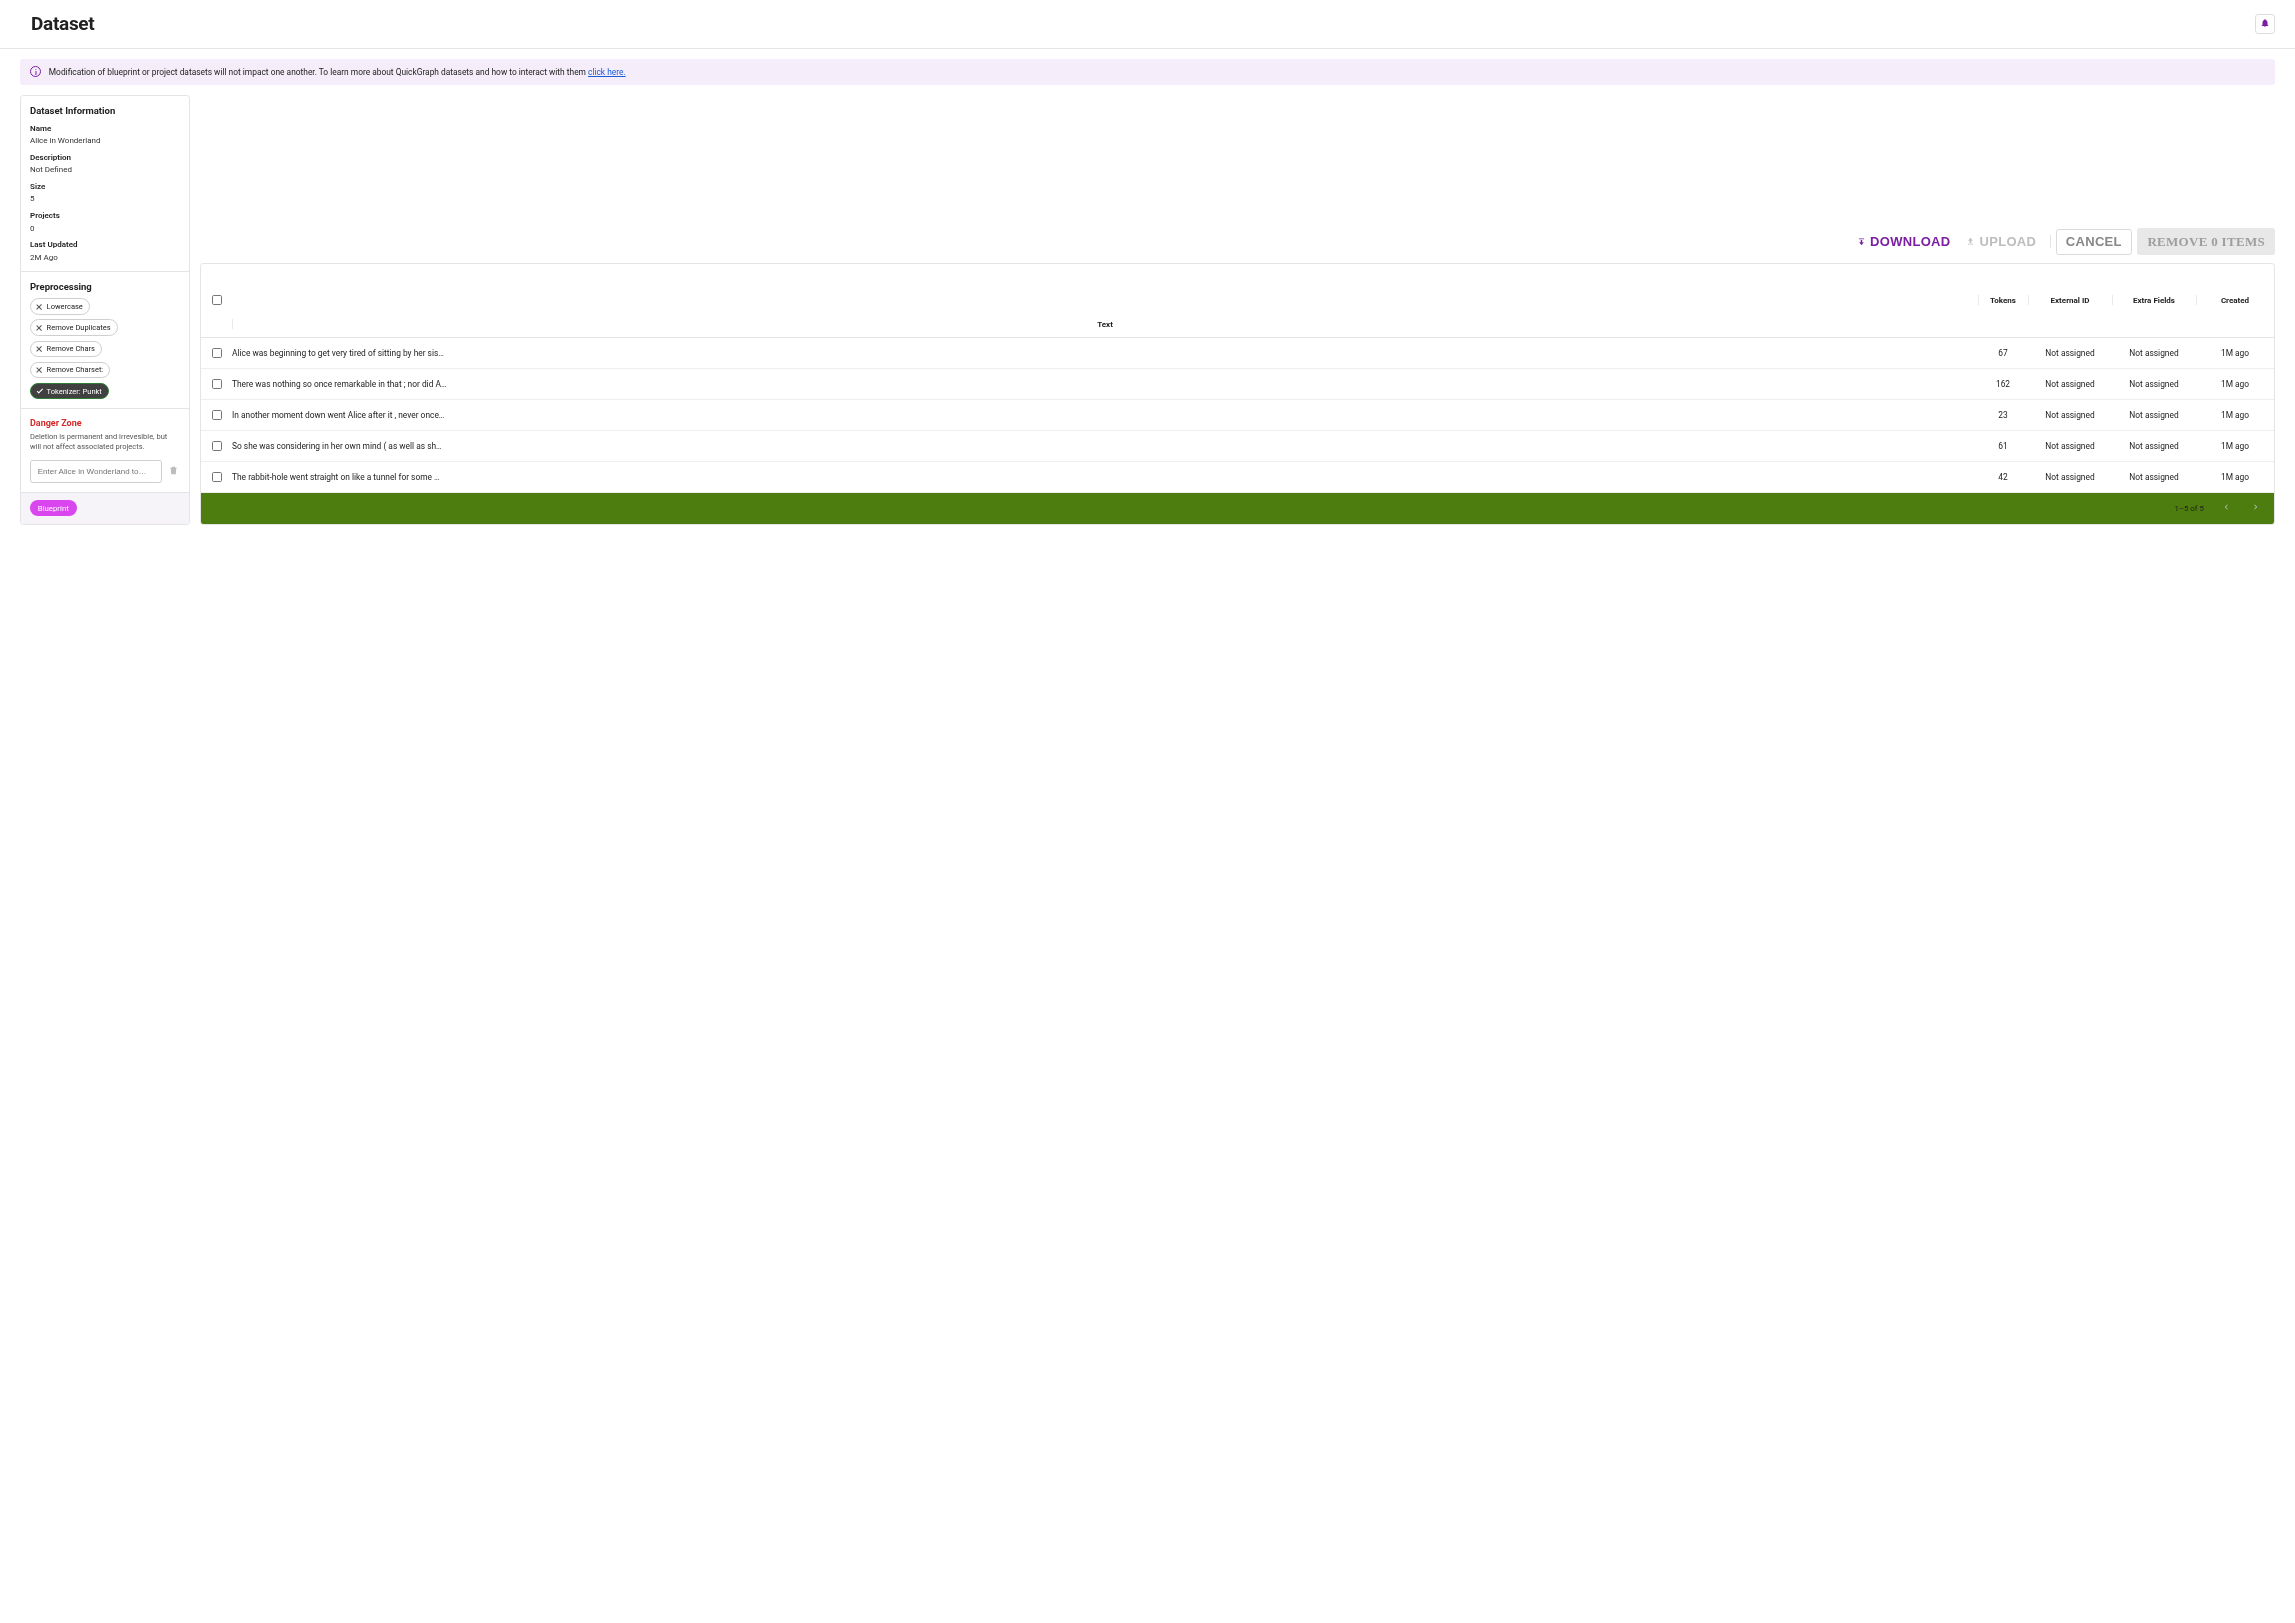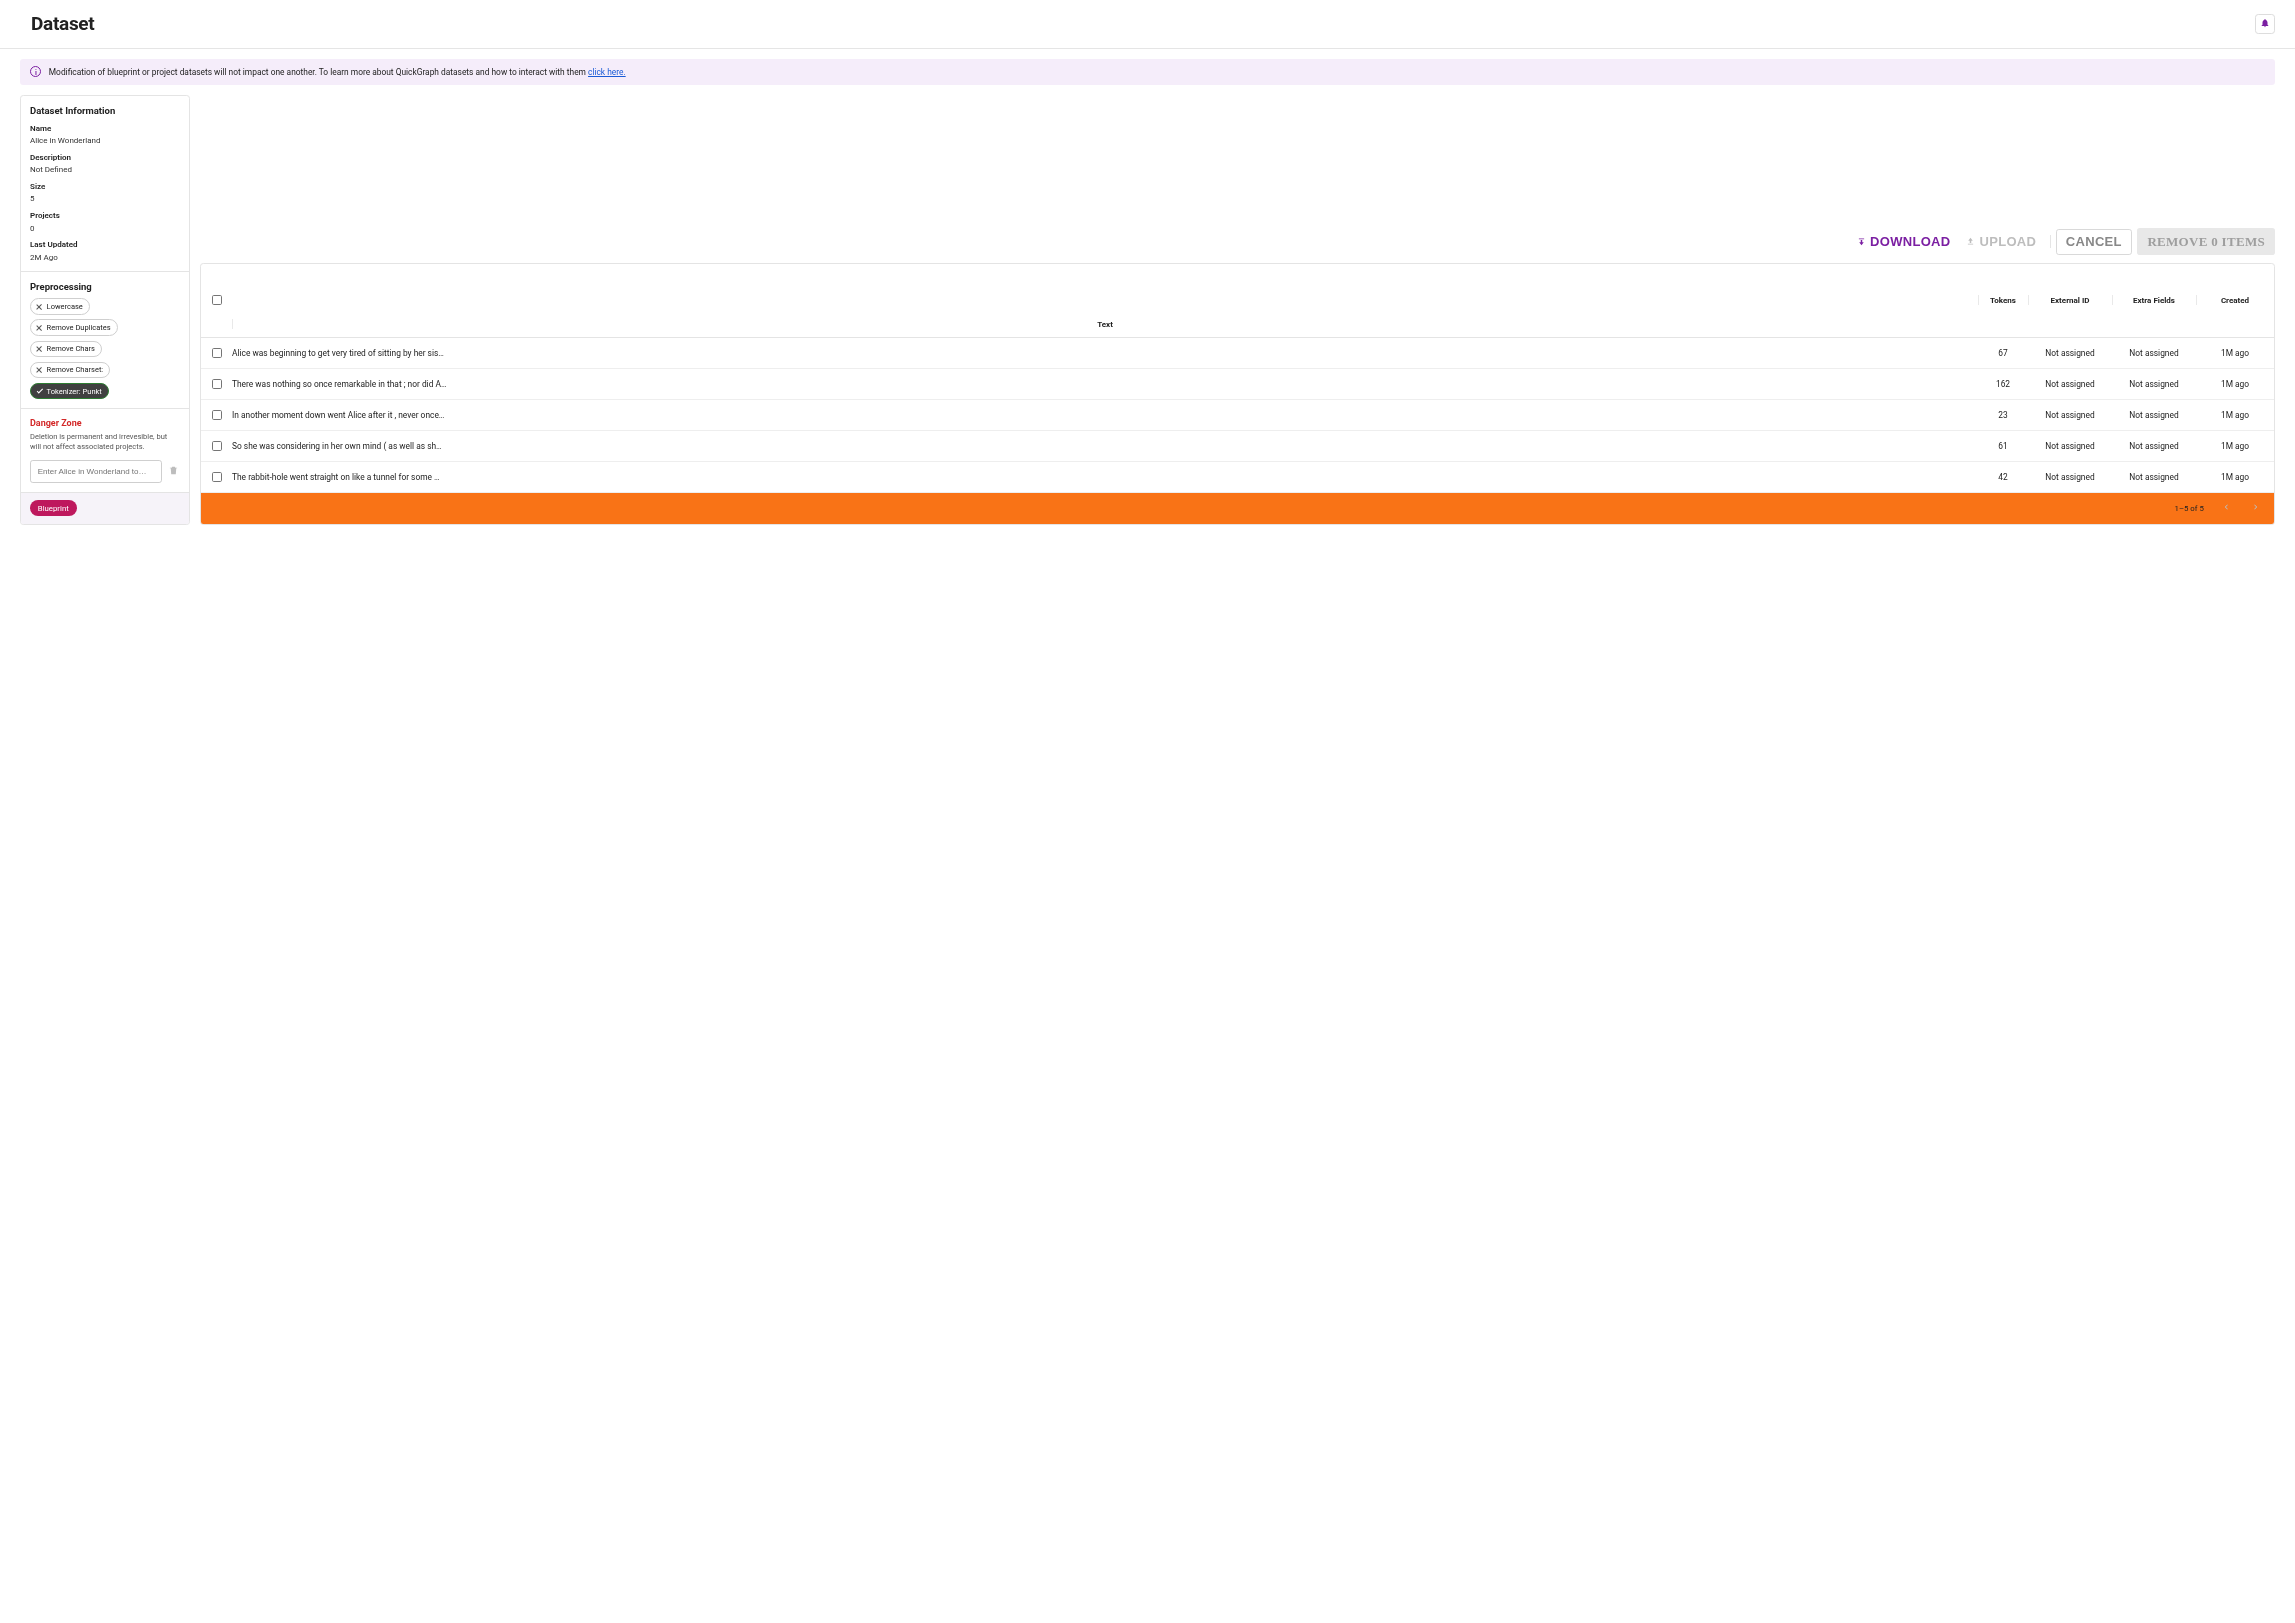--- a/index.html
+++ b/index.html
@@ -128,21 +128,21 @@
   }
   .trash {
     width: 12.3px; height: 12.3px; display: flex; align-items: center; justify-content: center;
     cursor: pointer;
   }
   .trash svg { fill: #bdbdbd; }
 
   .blueprint-sec { background: #f6f3f9; padding: 7.8px 9px; }
   .blueprint-pill {
     display: inline-block;
-    background: #be185d; color: #fff;
+    background: #d946ef; color: #fff;
     border-radius: 557px;
     padding: 3.3px 7.8px;
     font-size: 7.8px;
     cursor: pointer;
   }
 
   .main { flex: 1; }
 
   .toolbar {
     display: flex; justify-content: flex-end; align-items: center;
@@ -200,21 +200,21 @@
     width: 10px; height: 10px;
     border: 1.1px solid #757575; border-radius: 1.7px;
     background: #fff; cursor: pointer;
   }
 
   .pagerow {
     display: flex; justify-content: flex-end; align-items: center;
     gap: 14.5px;
     padding: 7.8px 10px;
     font-size: 7.8px;
-    background: #f97316;
+    background: #4d7c0f;
   }
   .page-btn {
     width: 15.6px; height: 15.6px; display: flex; align-items: center; justify-content: center;
     color: #bdbdbd; cursor: pointer; border-radius: 2.2px;
   }
 </style>
 </head>
 <body>
 
 <div class="header">

